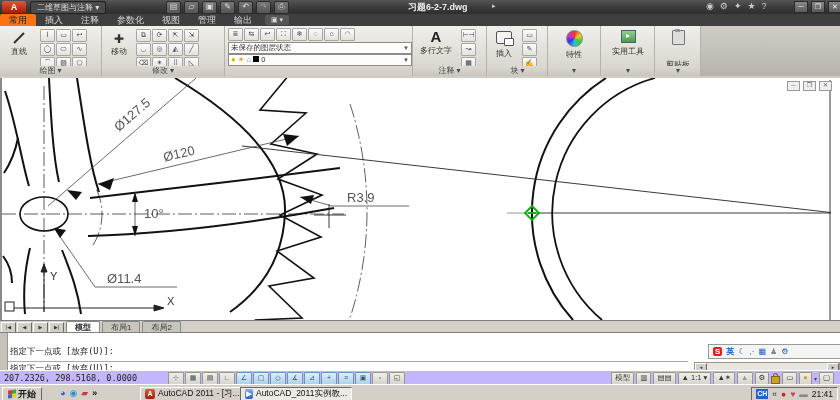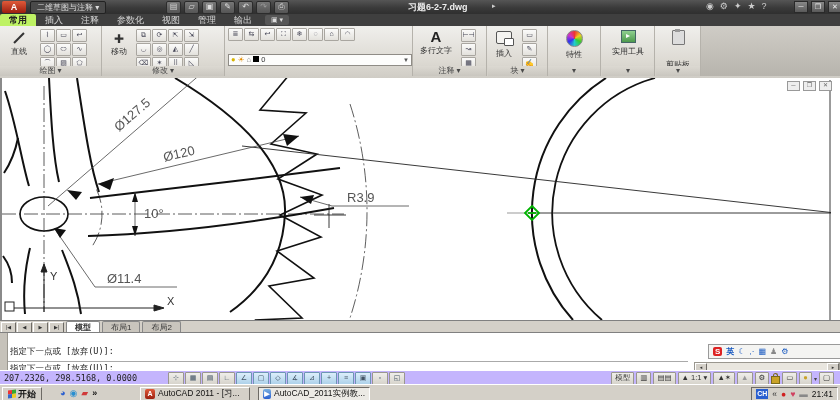--- a/index.html
+++ b/index.html
@@ -22,21 +22,21 @@
     font-size:8px;color:#888}
   .sbox input{width:100%;height:100%;border:0;background:transparent;font-size:8px;
     font-style:italic;color:#777;padding:0 3px;font-family:"Liberation Sans",sans-serif}
   .ticons{left:706px;top:1px;display:flex;gap:6px;color:#ccc;font-size:9px}
   .winbtns{left:794px;top:1px;display:flex;gap:3px}
   .wb{width:12px;height:10px;background:linear-gradient(#888,#5a5a5a);border:1px solid #2a2a2a;
     color:#eee;font-size:7px;text-align:center;line-height:9px}
   
   .tabrow{left:0;top:14px;width:840px;height:12px;background:#3f3f3f;font-size:9px}
   .rtab{float:left;height:12px;line-height:12px;padding:0 9px;color:#d8d8d8}
-  .rtab.act{background:#bef264;color:#222;border-radius:2px 2px 0 0;font-weight:bold}
+  .rtab.act{background:#f97316;color:#222;border-radius:2px 2px 0 0;font-weight:normal}
   .rmore{float:left;height:10px;margin-top:1px;margin-left:4px;padding:0 6px;background:#565656;
     border-radius:2px;color:#ddd;font-size:7px;line-height:10px}
   
   .ribbon{left:0;top:26px;width:840px;height:52px;
     background:linear-gradient(#f0efec,#dcd9d2 70%,#cfccc5);border-bottom:2px solid #5c5c5c}
   .panel{top:0;height:50px;border-right:1px solid #b5b2ab}
   .pfoot{left:0;right:0;bottom:0;height:10px;font-size:8px;color:#4a4a4a;text-align:center;
     line-height:10px;background:linear-gradient(#dcd9d2,#c9c6bf)}
   .bigbtn{display:flex;flex-direction:column;align-items:center;justify-content:center;
     font-size:8px;color:#333}
@@ -203,20 +203,23 @@
     <div class="ab" style="left:3px;top:2px;display:flex;gap:1px">
       <span class="mi">≣</span>
       <span class="mi">⇆</span>
       <span class="mi">↩</span>
       <span class="mi">⛶</span>
       <span class="mi">❄</span>
       <span class="mi">◌</span>
       <span class="mi">⌂</span>
       <span class="mi">◠</span>
     </div>
+    <div class="ab ddl" style="left:3px;top:16px;width:178px">
+      <span>未保存的图层状态</span><span class="arr">▼</span>
+    </div>
     <div class="ab ddl" style="left:3px;top:28px;width:178px">
       <span style="color:#d8b400">●</span>
       <span style="color:#e08a00">☀</span>
       <span style="color:#777">⌂</span>
       <span style="display:inline-block;width:6px;height:6px;background:#000"></span>
       <span>0</span><span class="arr">▼</span>
     </div>
   </div>
 
   <div class="ab panel" style="left:413px;width:73px">
@@ -441,21 +444,21 @@
   <div class="ab qlicons">
     <span style="color:#2a5fd0">◕</span>
     <span style="color:#2a8fd0">◉</span>
     <span style="color:#d03a3a">▰</span>
     <span style="color:#111;font-weight:bold">»</span>
   </div>
   <div class="ab task" style="left:140px;width:100px">
     <span class="aicon">A</span>
     <span>AutoCAD 2011 - [习...</span>
   </div>
-  <div class="ab task act" style="left:258px;width:102px">
+  <div class="ab task act" style="left:240px;width:102px">
     <span class="aicon" style="background:linear-gradient(#7ab0e0,#2a5fd0)">▶</span>
     <span>AutoCAD_2011实例教...</span>
   </div>
   <div class="ab tray">
     <span class="ch">CH</span>
     <span style="color:#333">«</span>
     <span style="color:#d02020">●</span>
     <span style="color:#d04060">♥</span>
     <span style="color:#888">▬</span>
     <span style="color:#111">21:41</span>

